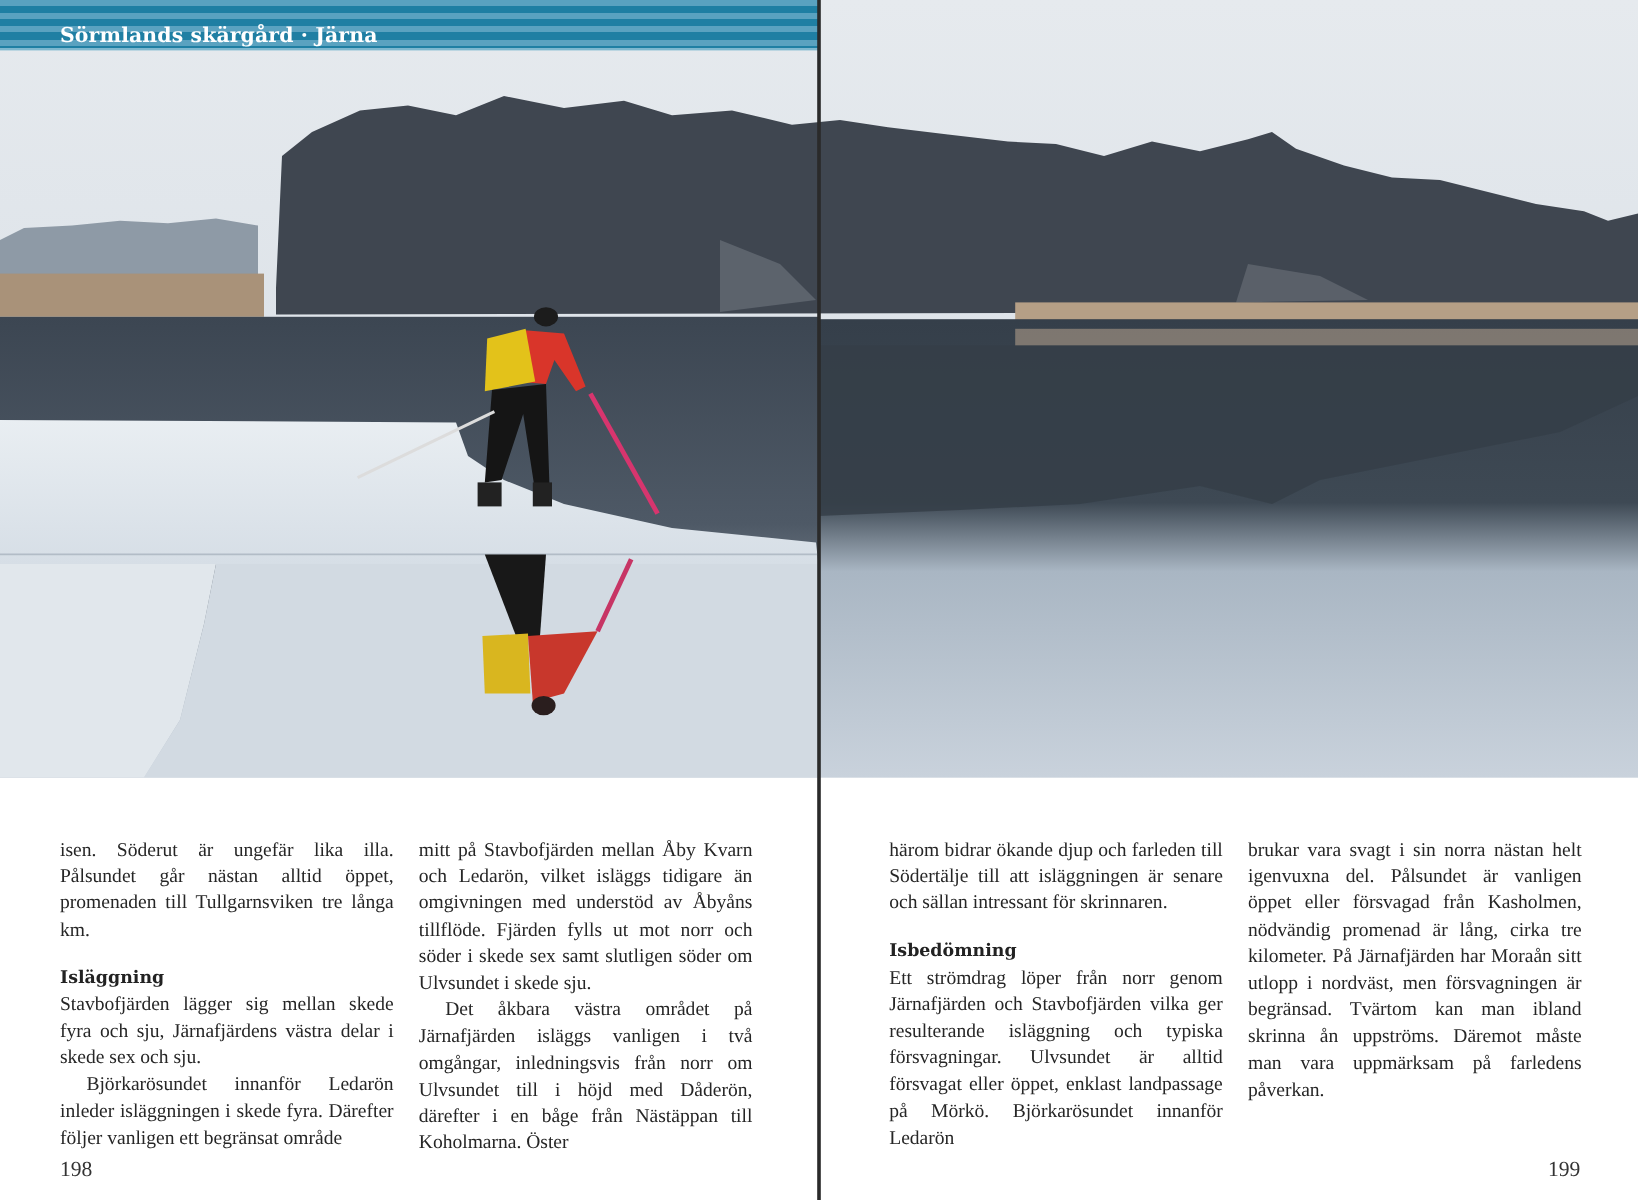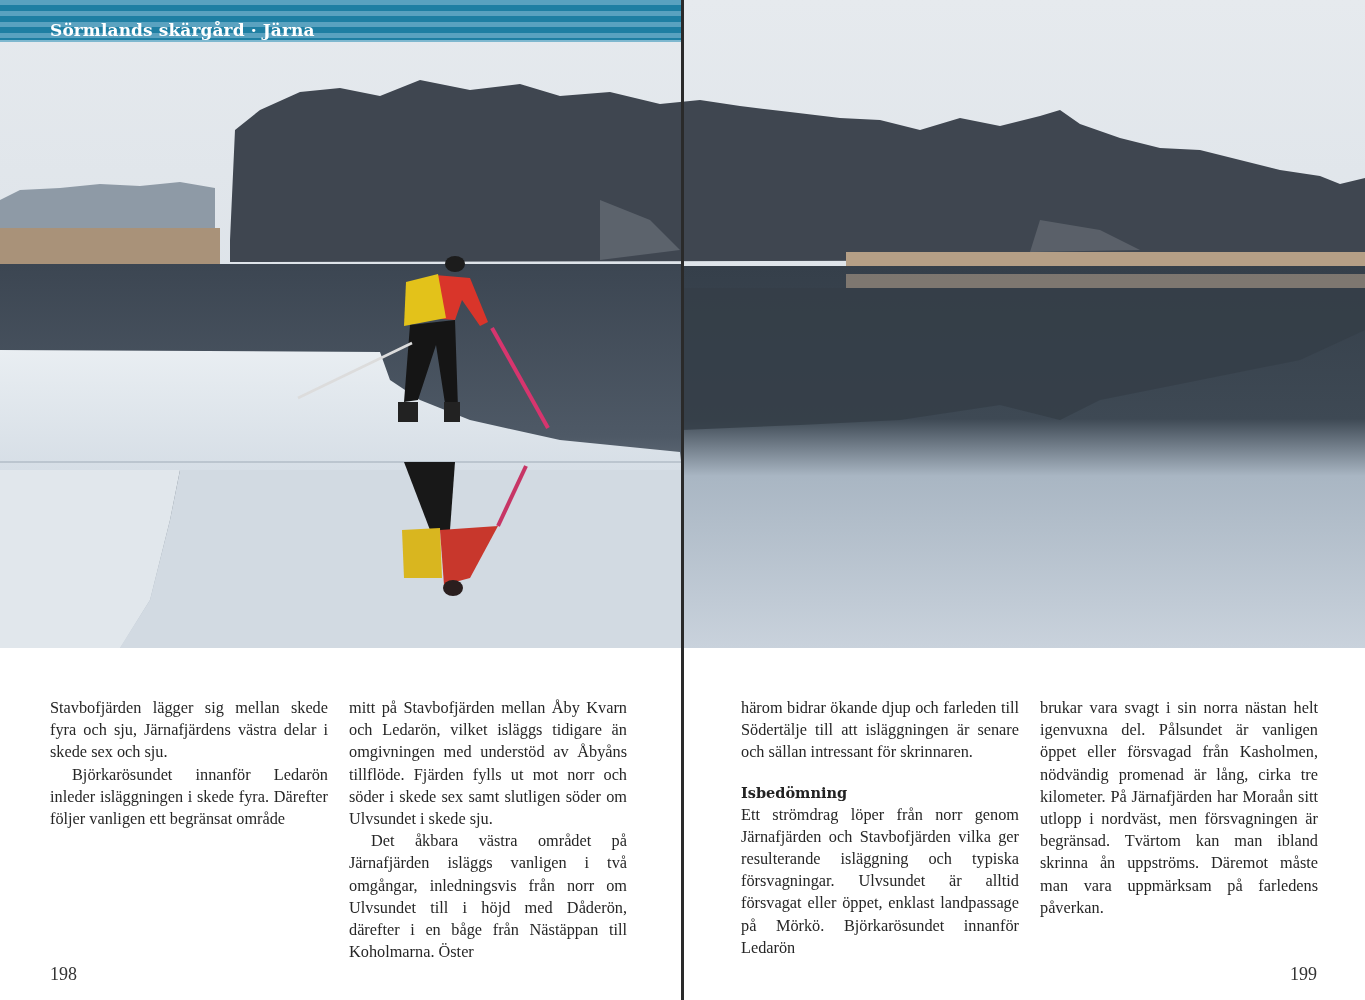--- a/index.html
+++ b/index.html
@@ -113,20 +113,22 @@
   </div>
 
   <div class="header-band">
     <span class="header-title">Sörmlands skärgård · Järna</span>
   </div>
 
 
   <div class="gutter"></div>
 
   <div class="col col1">
+    <p>isen. Söderut är ungefär lika illa. Pålsundet går nästan alltid öppet, promenaden till Tullgarnsviken tre långa km.</p>
+    <h3>Isläggning</h3>
     <p>Stavbofjärden lägger sig mellan skede fyra och sju, Järnafjärdens västra delar i skede sex och sju.</p>
     <p class="indent">Björkarösundet innanför Ledarön inleder isläggningen i skede fyra. Därefter följer vanligen ett begränsat område</p>
   </div>
 
   <div class="col col2">
     <p>mitt på Stavbofjärden mellan Åby Kvarn och Ledarön, vilket isläggs tidigare än omgivningen med understöd av Åbyåns tillflöde. Fjärden fylls ut mot norr och söder i skede sex samt slutligen söder om Ulvsundet i skede sju.</p>
     <p class="indent">Det åkbara västra området på Järnafjärden isläggs vanligen i två omgångar, inledningsvis från norr om Ulvsundet till i höjd med Dåderön, därefter i en båge från Nästäppan till Koholmarna. Öster</p>
   </div>
 
   <div class="col col3">

